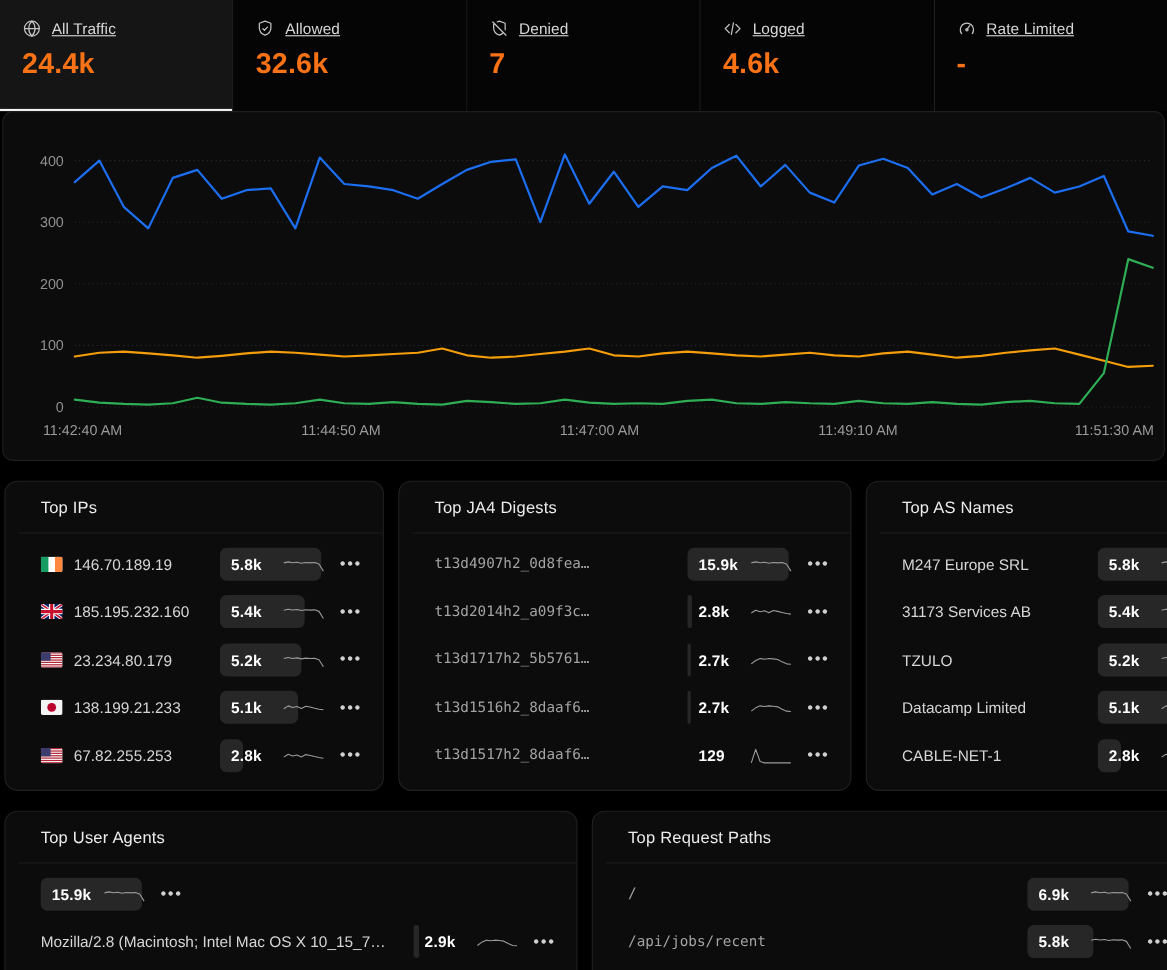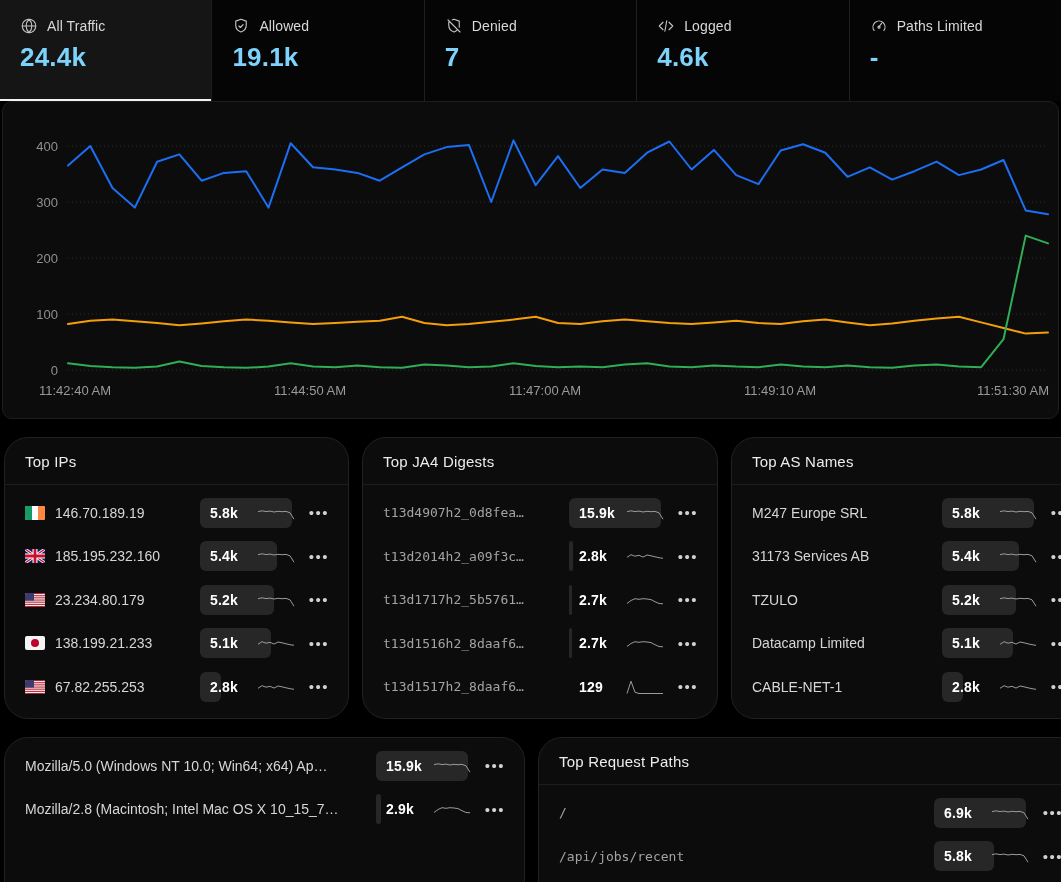--- a/index.html
+++ b/index.html
@@ -9,32 +9,32 @@
   
   #tab-bar{display:flex;height:101px;background:#040404;}
   .tab{flex:1 1 0;position:relative;padding:17px 0 0 20px;background:#050505;cursor:pointer;
        border-right:1px solid #1f1f1f;box-sizing:border-box;}
   .tab:last-child{border-right:none;}
   .tab.active{background:#151515;}
   .tab.active::after{content:"";position:absolute;left:0;right:0;bottom:0;height:2px;background:#f2f2f2;}
   .tab-top{display:flex;align-items:center;gap:9px;}
   .tab-top .tico{width:18px;height:18px;display:inline-flex;color:#c4c4c4;}
   .tab-top .tico svg{width:18px;height:18px;}
-  .tab-label{font-size:14px;color:#d8d8d8;letter-spacing:.1px;}
-  .tab-value{margin-top:7px;font-size:26px;font-weight:600;color:#7dd3fc;letter-spacing:.2px;}
+  .tab-label{font-size:14px;color:#d8d8d8;letter-spacing:.1px;text-decoration:underline;}
+  .tab-value{margin-top:7px;font-size:26px;font-weight:600;color:#f97316;letter-spacing:.2px;}
 
   
   #chart-card{margin:0 2px;height:318px;background:#0c0c0c;border:1px solid #1e1e1e;
               border-radius:10px;box-sizing:border-box;position:relative;overflow:hidden;}
   #chart-svg{position:absolute;inset:0;}
 
   
   .panel-row{display:flex;gap:13px;margin:18px 0 0 4px;}
-  .panel{background:#0c0c0c;border:1px solid #212121;border-radius:24px;box-sizing:border-box;
-         overflow:hidden;flex:0 0 auto;}
+  .panel{background:#0c0c0c;border:1px solid #212121;border-radius:12px;box-sizing:border-box;
+         overflow:hidden;flex:0 0 auto;padding-left:12px;}
   .panel-header{padding:15px 20px 13px 20px;border-bottom:1px solid #1d1d1d;}
   .panel-title{font-size:15px;font-weight:500;color:#ececec;letter-spacing:.2px;}
   .rows{padding:6px 14px 6px 20px;}
   .row{height:43.5px;display:flex;align-items:center;}
   .row-label{flex:1 1 auto;font-size:14px;color:#d6d6d6;white-space:nowrap;overflow:hidden;
              display:flex;align-items:center;gap:10px;min-width:0;}
   .row-label.mono{font-family:"DejaVu Sans Mono",monospace;font-size:13px;color:#a3a3a3;}
   .flag{width:20px;height:14px;flex:0 0 auto;display:inline-flex;border-radius:2px;overflow:hidden;}
   .flag svg{width:20px;height:14px;display:block;}
   .bar-cell{position:relative;width:92px;height:30px;flex:0 0 auto;text-align:center;}
@@ -64,21 +64,21 @@
     <div class="tab">
       <div class="tab-top">
         <span class="tico">
           <svg viewBox="0 0 24 24" stroke="currentColor" stroke-width="1.5" fill="none" stroke-linecap="round" stroke-linejoin="round">
             <path d="M12 3l7 2.5V11c0 4.5-3 7.6-7 9-4-1.4-7-4.5-7-9V5.5z"></path>
             <path d="M9.2 12l2 2 3.6-3.8"></path>
           </svg>
         </span>
         <span class="tab-label">Allowed</span>
       </div>
-      <div class="tab-value">19.1k</div>
+      <div class="tab-value">32.6k</div>
     </div>
     <div class="tab">
       <div class="tab-top">
         <span class="tico">
           <svg viewBox="0 0 24 24" stroke="currentColor" stroke-width="1.5" fill="none" stroke-linecap="round" stroke-linejoin="round">
             <path d="M6.3 6.5L5 7V11c0 4.5 3 7.6 7 9 1.5-.5 2.9-1.3 4-2.4M19 13.5V5.5L12 3 9.5 3.9"></path>
             <path d="M4 4l16 16"></path>
           </svg>
         </span>
         <span class="tab-label">Denied</span>
@@ -98,21 +98,21 @@
     </div>
     <div class="tab">
       <div class="tab-top">
         <span class="tico">
           <svg viewBox="0 0 24 24" stroke="currentColor" stroke-width="1.5" fill="none" stroke-linecap="round" stroke-linejoin="round">
             <path d="M5.5 18a8 8 0 1 1 13 0"></path>
             <path d="M12 13l3.5-4.5"></path>
             <circle cx="12" cy="13.5" r="1.4"></circle>
           </svg>
         </span>
-        <span class="tab-label">Paths Limited</span>
+        <span class="tab-label">Rate Limited</span>
       </div>
       <div class="tab-value">-</div>
     </div>
   </nav>
 
 <section id="chart-card">
   <svg id="chart-svg" width="1057" height="316" viewBox="0 0 1057 316">
       <line x1="65" y1="268" x2="1045" y2="268" stroke="#2c2c2c" stroke-width="1" stroke-dasharray="1 3"></line>
       <text x="55" y="272.5" text-anchor="end" font-size="13" fill="#8f8f8f">0</text>
       <line x1="65" y1="212" x2="1045" y2="212" stroke="#2c2c2c" stroke-width="1" stroke-dasharray="1 3"></line>
@@ -252,21 +252,21 @@
             <span class="bar-pill" style="width:23%"></span>
             <span class="bar-value">2.8k</span>
             <span class="spark"><svg width="40" height="20" viewBox="0 0 40 20">
                 <polyline points="2.0,11.3 6.0,8.7 10.0,10.2 14.0,9.3 18.0,11.1 22.0,9.0 26.0,9.8 30.0,10.8 34.0,11.7 38.0,12.3" fill="none" stroke="#9b9b9b" stroke-width="1" stroke-linejoin="round"></polyline>
               </svg></span>
           </span>
           <button class="dots">•••</button>
         </div>
       </div>
   </section>
-  <section class="panel" style="width:356px;height:282px">
+  <section class="panel" style="width:412px;height:282px">
     <div class="panel-header">
       <span class="panel-title">Top JA4 Digests</span>
     </div>
     <div class="rows">
         <div class="row">
           <span class="row-label mono">
             <span>t13d4907h2_0d8fea…</span>
           </span>
           <span class="bar-cell">
             <span class="bar-pill" style="width:100%"></span>
@@ -399,25 +399,25 @@
               </svg></span>
           </span>
           <button class="dots">•••</button>
         </div>
       </div>
   </section>
 </div>
 
 <div class="panel-row">
   <section class="panel" style="width:521px;height:300px">
+    <div class="panel-header">
+      <span class="panel-title">Top User Agents</span>
+    </div>
     <div class="rows">
         <div class="row">
-          <span class="row-label">
-            <span>Mozilla/5.0 (Windows NT 10.0; Win64; x64) Ap…</span>
-          </span>
           <span class="bar-cell">
             <span class="bar-pill" style="width:100%"></span>
             <span class="bar-value">15.9k</span>
             <span class="spark"><svg width="40" height="20" viewBox="0 0 40 20">
                 <polyline points="2.0,8.7 6.0,7.8 10.0,8.6 14.0,8.1 18.0,9.0 22.0,8.3 26.0,8.7 30.0,8.4 34.0,9.8 38.0,16.2" fill="none" stroke="#9b9b9b" stroke-width="1" stroke-linejoin="round"></polyline>
               </svg></span>
           </span>
           <button class="dots">•••</button>
         </div>
         <div class="row">

